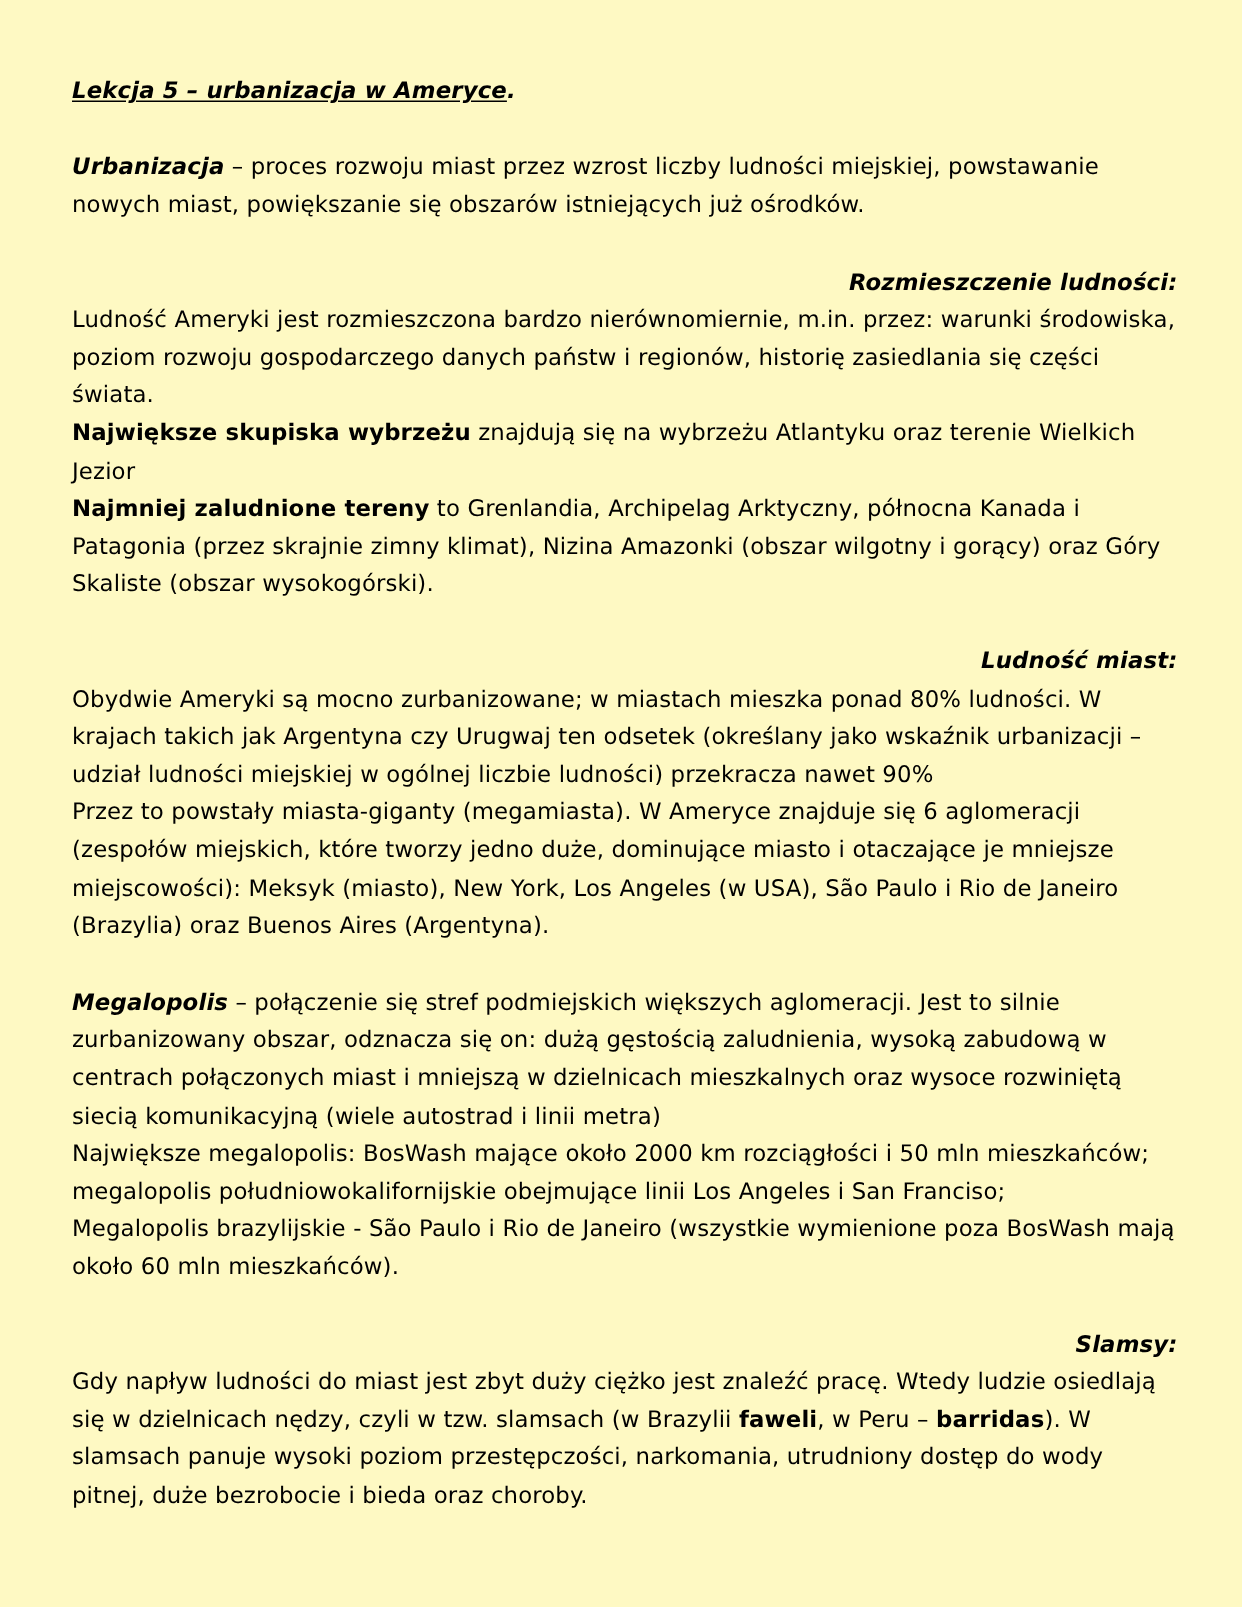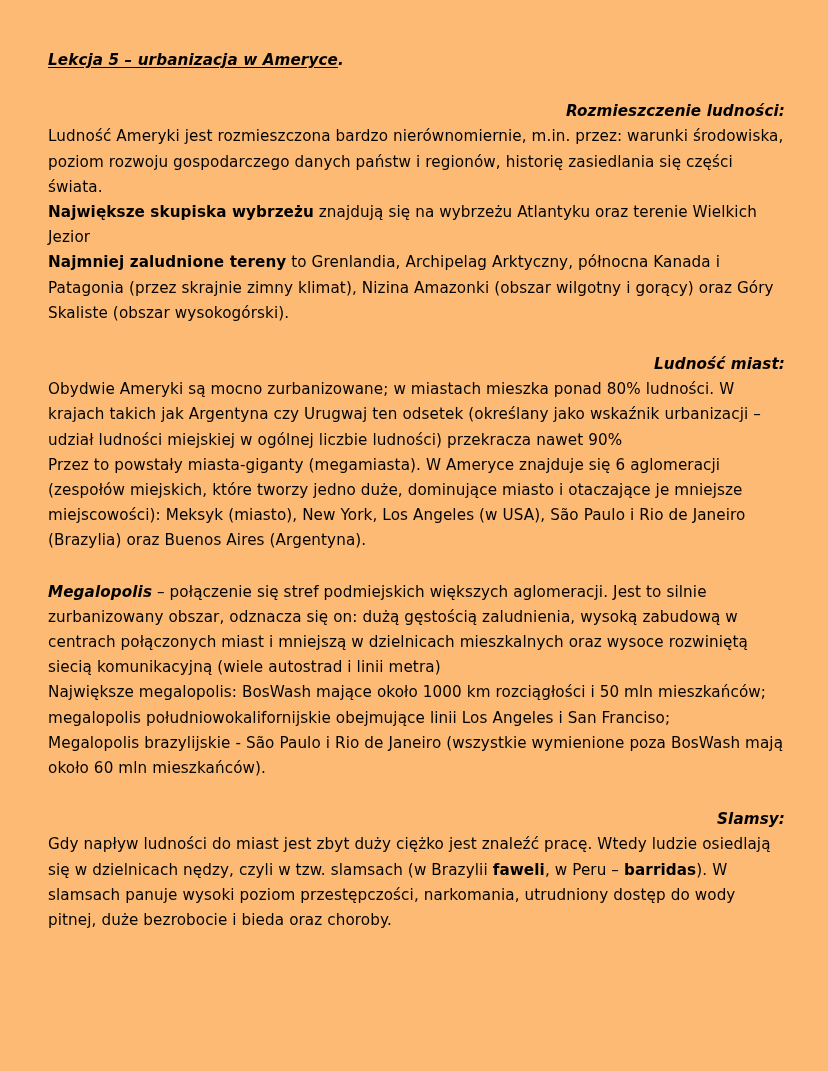--- a/index.html
+++ b/index.html
@@ -14,21 +14,21 @@
     position: relative;
     overflow: hidden;
     font-family: "DejaVu Sans", sans-serif;
   }
   .page {
     position: absolute;
     left: 0;
     top: 0;
     width: 828px;
     height: 1071px;
-    background: #fdba74;
+    background: #fef9c3;
     box-sizing: border-box;
     padding: 48px 37px 0 48px;
   }
   .doc {
     width: 737px;
     color: #000000;
     font-size: 15.2px;
     line-height: 25.2px;
     letter-spacing: 0.1px;
     text-align: left;
@@ -79,37 +79,38 @@
   }
 </style>
 </head>
 <body>
 
 <div class="page">
   <div class="doc">
 
     <p class="doc-title"><span>Lekcja 5 – urbanizacja w Ameryce</span><span class="trailing-dot">.</span></p>
 
+    <p class="para"><span class="bi">Urbanizacja</span><span> – proces rozwoju miast przez wzrost liczby ludności miejskiej, powstawanie nowych miast, powiększanie się obszarów istniejących już ośrodków.</span></p>
 
     <div class="section">
       <p class="section-heading">Rozmieszczenie ludności:</p>
       <p class="section-body"><span>Ludność Ameryki jest rozmieszczona bardzo nierównomiernie, m.in. przez: warunki środowiska, poziom rozwoju gospodarczego danych państw i regionów, historię zasiedlania się części świata.</span></p>
       <p class="section-body"><span class="b">Największe skupiska wybrzeżu</span><span> znajdują się na wybrzeżu Atlantyku oraz terenie Wielkich Jezior</span></p>
       <p class="section-body"><span class="b">Najmniej zaludnione tereny</span><span> to Grenlandia, Archipelag Arktyczny, północna Kanada i Patagonia (przez skrajnie zimny klimat), Nizina Amazonki (obszar wilgotny i gorący) oraz Góry Skaliste (obszar wysokogórski).</span></p>
     </div>
 
     <div class="section">
       <p class="section-heading">Ludność miast:</p>
       <p class="section-body"><span>Obydwie Ameryki są mocno zurbanizowane; w miastach mieszka ponad 80% ludności. W krajach takich jak Argentyna czy Urugwaj ten odsetek (określany jako wskaźnik urbanizacji – udział ludności miejskiej w ogólnej liczbie ludności) przekracza nawet 90%</span></p>
       <p class="section-body"><span>Przez to powstały miasta-giganty (megamiasta). W Ameryce znajduje się 6 aglomeracji (zespołów miejskich, które tworzy jedno duże, dominujące miasto i otaczające je mniejsze miejscowości): Meksyk (miasto), New York, Los Angeles (w USA), São Paulo i Rio de Janeiro (Brazylia) oraz Buenos Aires (Argentyna).</span></p>
     </div>
 
     <div class="section">
       <p class="section-body"><span class="bi">Megalopolis</span><span> – połączenie się stref podmiejskich większych aglomeracji. Jest to silnie zurbanizowany obszar, odznacza się on: dużą gęstością zaludnienia, wysoką zabudową w centrach połączonych miast i mniejszą w dzielnicach mieszkalnych oraz wysoce rozwiniętą siecią komunikacyjną (wiele autostrad i linii metra)</span></p>
-      <p class="section-body">Największe megalopolis: BosWash mające około 1000 km rozciągłości i 50 mln mieszkańców;</p>
+      <p class="section-body">Największe megalopolis: BosWash mające około 2000 km rozciągłości i 50 mln mieszkańców;</p>
       <p class="section-body">megalopolis południowokalifornijskie obejmujące linii Los Angeles i San Franciso;</p>
       <p class="section-body">Megalopolis brazylijskie - São Paulo i Rio de Janeiro (wszystkie wymienione poza BosWash mają około 60 mln mieszkańców).</p>
     </div>
 
     <div class="section">
       <p class="section-heading">Slamsy:</p>
       <p class="section-body"><span>Gdy napływ ludności do miast jest zbyt duży ciężko jest znaleźć pracę. Wtedy ludzie osiedlają się w dzielnicach nędzy, czyli w tzw. slamsach (w Brazylii </span><span class="b">faweli</span><span>, w Peru – </span><span class="b">barridas</span><span>). W slamsach panuje wysoki poziom przestępczości, narkomania, utrudniony dostęp do wody pitnej, duże bezrobocie i bieda oraz choroby.</span></p>
     </div>
 
   </div>

